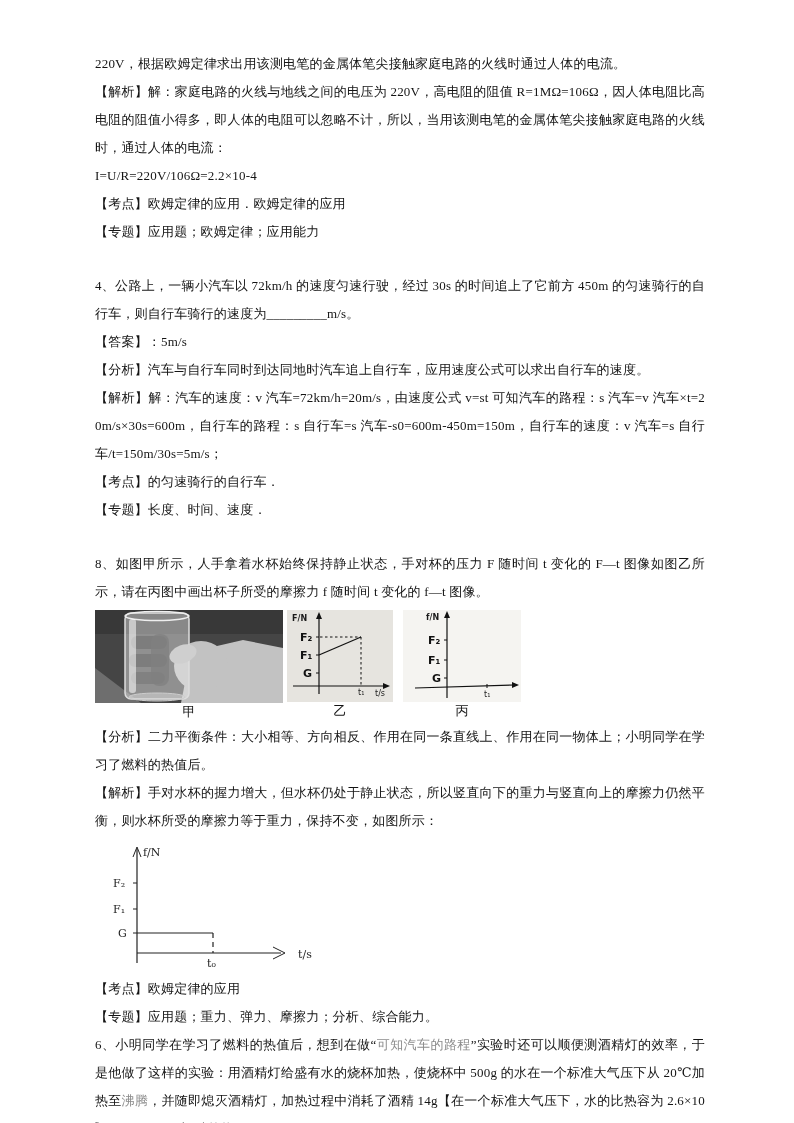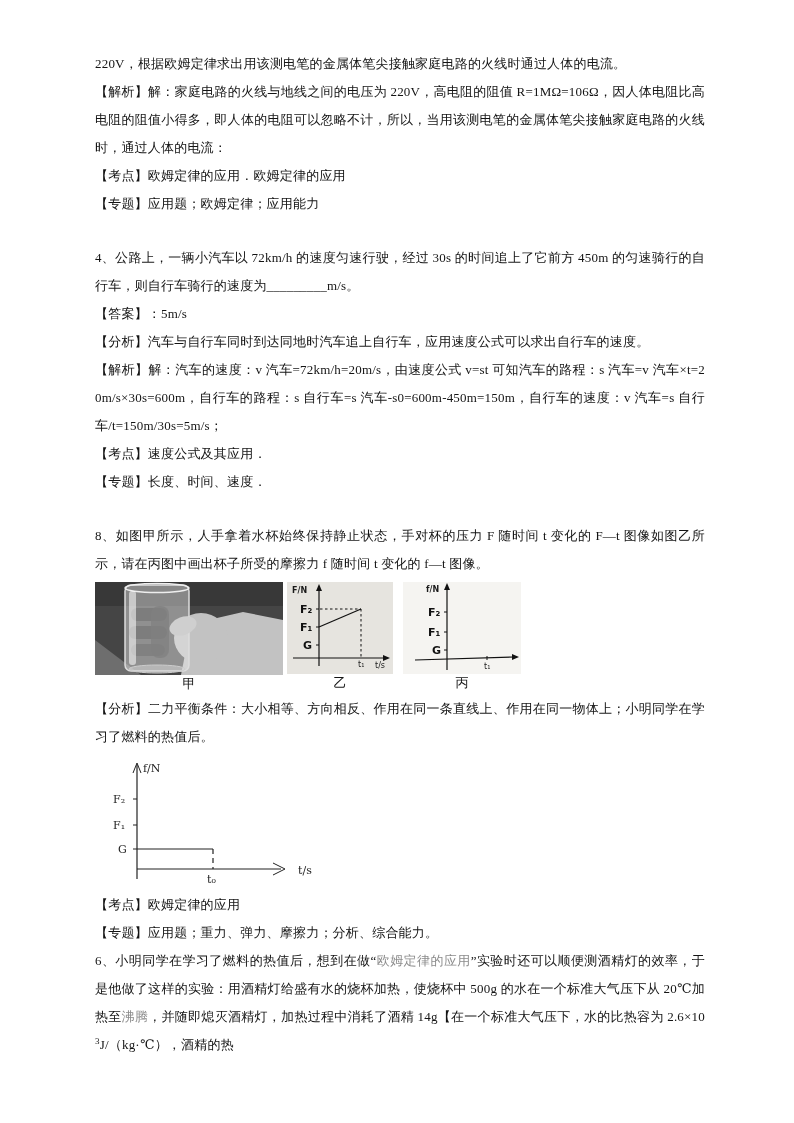--- a/index.html
+++ b/index.html
@@ -31,30 +31,31 @@
   .tick-plain{font-size:11px;fill:#222;font-family:"DejaVu Serif","Liberation Serif",serif;}
   .small-tick{font-size:8px;fill:#222;}
 </style>
 </head>
 <body>
 
 <div class="page">
 
   <p class="para">220V，根据欧姆定律求出用该测电笔的金属体笔尖接触家庭电路的火线时通过人体的电流。</p>
   <p class="para">【解析】解：家庭电路的火线与地线之间的电压为 220V，高电阻的阻值 R=1MΩ=106Ω，因人体电阻比高电阻的阻值小得多，即人体的电阻可以忽略不计，所以，当用该测电笔的金属体笔尖接触家庭电路的火线时，通过人体的电流：</p>
+  <p class="para">I=U/R=220V/106Ω=2.2×10-4</p>
   <p class="para">【考点】欧姆定律的应用．欧姆定律的应用</p>
   <p class="para">【专题】应用题；欧姆定律；应用能力</p>
 
   <div class="gap"></div>
 
   <p class="para">4、公路上，一辆小汽车以 72km/h 的速度匀速行驶，经过 30s 的时间追上了它前方 450m 的匀速骑行的自行车，则自行车骑行的速度为_________m/s。</p>
   <p class="para">【答案】：5m/s</p>
   <p class="para">【分析】汽车与自行车同时到达同地时汽车追上自行车，应用速度公式可以求出自行车的速度。</p>
   <p class="para">【解析】解：汽车的速度：v 汽车=72km/h=20m/s，由速度公式 v=st 可知汽车的路程：s 汽车=v 汽车×t=20m/s×30s=600m，自行车的路程：s 自行车=s 汽车-s0=600m-450m=150m，自行车的速度：v 汽车=s 自行车/t=150m/30s=5m/s；</p>
-  <p class="para">【考点】速度公式及其应用．</p>
+  <p class="para">【考点】的匀速骑行的自行车．</p>
   <p class="para">【专题】长度、时间、速度．</p>
 
   <div class="gap"></div>
 
   <p class="para">8、如图甲所示，人手拿着水杯始终保持静止状态，手对杯的压力 F 随时间 t 变化的 F—t 图像如图乙所示，请在丙图中画出杯子所受的摩擦力 f 随时间 t 变化的 f—t 图像。</p>
 
   <div class="figure-row">
 
     <div class="fig-col fig-jia">
       <svg width="188" height="93" viewBox="0 0 188 93">
@@ -120,20 +121,21 @@
         <text class="tick-bold" x="25" y="54">F₁</text>
         <text class="tick-bold" x="29" y="72">G</text>
         <line x1="84" y1="74" x2="84" y2="78" stroke="#111"></line>
         <text class="small-tick" x="81" y="87">t₁</text>
       </svg>
       <div class="fig-label">丙</div>
     </div>
   </div>
 
   <p class="para">【分析】二力平衡条件：大小相等、方向相反、作用在同一条直线上、作用在同一物体上；小明同学在学习了燃料的热值后。</p>
+  <p class="para">【解析】手对水杯的握力增大，但水杯仍处于静止状态，所以竖直向下的重力与竖直向上的摩擦力仍然平衡，则水杯所受的摩擦力等于重力，保持不变，如图所示：</p>
 
   <div class="answer-graph">
     <svg width="250" height="128" viewBox="0 0 250 128">
       <rect x="0" y="0" width="250" height="128" fill="#ffffff"></rect>
 
       <line x1="42" y1="8" x2="42" y2="122" stroke="#222" stroke-width="1.2"></line>
       <polyline points="38,16 42,6 46,16" fill="none" stroke="#222" stroke-width="1"></polyline>
       <text class="tick-plain" x="48" y="15">f/N</text>
 
       <line x1="42" y1="112" x2="186" y2="112" stroke="#222" stroke-width="1.2"></line>
@@ -149,15 +151,15 @@
 
       <line x1="42" y1="92" x2="118" y2="92" stroke="#222" stroke-width="1.2"></line>
       <line x1="118" y1="92" x2="118" y2="112" stroke="#222" stroke-width="1.2" stroke-dasharray="5,4"></line>
       <text class="tick-plain" x="112" y="126">t₀</text>
     </svg>
   </div>
 
   <p class="para">【考点】欧姆定律的应用</p>
   <p class="para">【专题】应用题；重力、弹力、摩擦力；分析、综合能力。</p>
 
-  <p class="para"><span>6、小明同学在学习了燃料的热值后，想到在做“</span><span class="hl">欧姆定律的应用</span><span>”实验时还可以顺便测酒精灯的效率，于是他做了这样的实验：用酒精灯给盛有水的烧杯加热，使烧杯中 500g 的水在一个标准大气压下从 20℃加热至</span><span class="hl">沸腾</span><span>，并随即熄灭酒精灯，加热过程中消耗了酒精 14g【在一个标准大气压下，水的比热容为 2.6×10</span><sup>3</sup><span>J/（kg·℃），酒精的热</span></p>
+  <p class="para"><span>6、小明同学在学习了燃料的热值后，想到在做“</span><span class="hl">可知汽车的路程</span><span>”实验时还可以顺便测酒精灯的效率，于是他做了这样的实验：用酒精灯给盛有水的烧杯加热，使烧杯中 500g 的水在一个标准大气压下从 20℃加热至</span><span class="hl">沸腾</span><span>，并随即熄灭酒精灯，加热过程中消耗了酒精 14g【在一个标准大气压下，水的比热容为 2.6×10</span><sup>3</sup><span>J/（kg·℃），酒精的热</span></p>
 
 </div>
 
 </body></html>

